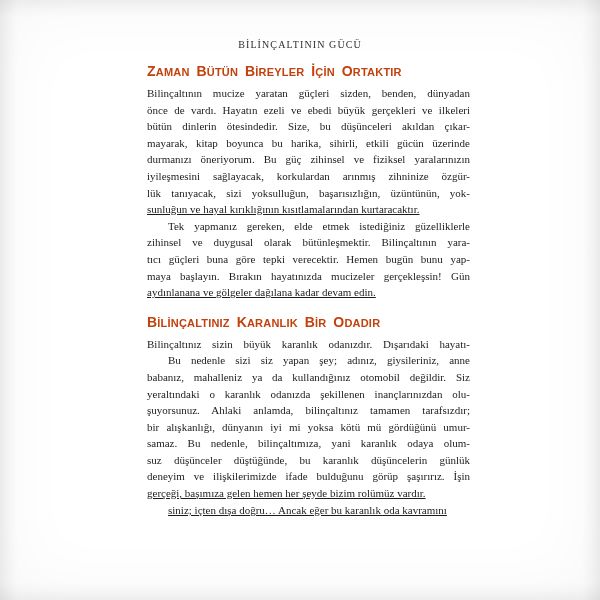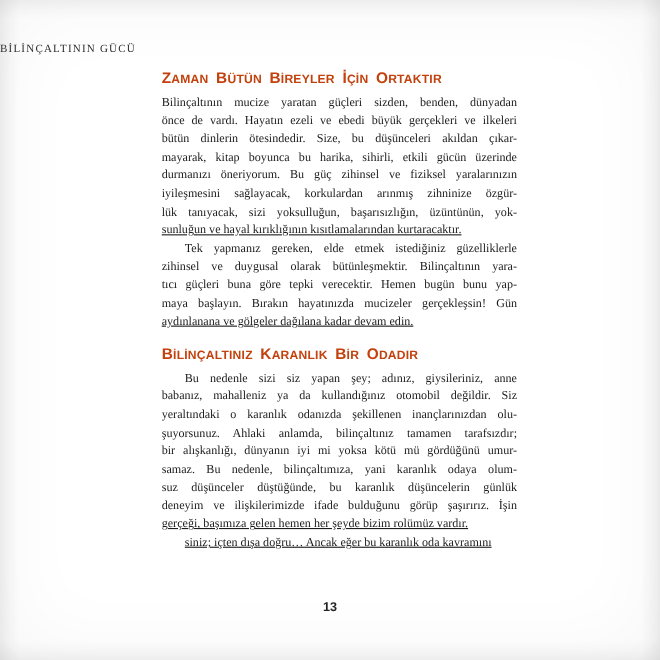--- a/index.html
+++ b/index.html
@@ -27,21 +27,21 @@
       linear-gradient(to right, rgba(0,0,0,0.05), rgba(0,0,0,0) 3%),
       linear-gradient(to left, rgba(0,0,0,0.05), rgba(0,0,0,0) 3%),
       linear-gradient(to bottom, rgba(0,0,0,0.04), rgba(0,0,0,0) 3%),
       linear-gradient(to top, rgba(0,0,0,0.04), rgba(0,0,0,0) 3%);
   }
   .running-head {
     position: absolute;
     top: 39px;
     left: 0;
     right: 0;
-    text-align: left;
+    text-align: center;
     font-size: 10px;
     letter-spacing: 1.1px;
     color: #2d2d2d;
   }
   .content {
     position: absolute;
     left: 147px;
     top: 60px;
     width: 323px;
   }
@@ -107,34 +107,34 @@
           <div class="line">zihinsel ve duygusal olarak bütünleşmektir. Bilinçaltının yara-</div>
           <div class="line">tıcı güçleri buna göre tepki verecektir. Hemen bugün bunu yap-</div>
           <div class="line">maya başlayın. Bırakın hayatınızda mucizeler gerçekleşsin! Gün</div>
           <div class="line last">aydınlanana ve gölgeler dağılana kadar devam edin.</div>
         </div>
     </div>
 
     <div class="section">
       <h2 class="section-heading"><span class="cap">B</span><span class="rest">İLİNÇALTINIZ</span> <span class="cap">K</span><span class="rest">ARANLIK</span> <span class="cap">B</span><span class="rest">İR</span> <span class="cap">O</span><span class="rest">DADIR</span></h2>
       <div class="para">
+          <div class="line">Bilinçaltınız sizin büyük karanlık odanızdır. Dışarıdaki hayatı-</div>
         </div>
       <div class="para indent">
           <div class="line">Bu nedenle sizi siz yapan şey; adınız, giysileriniz, anne</div>
           <div class="line">babanız, mahalleniz ya da kullandığınız otomobil değildir. Siz</div>
           <div class="line">yeraltındaki o karanlık odanızda şekillenen inançlarınızdan olu-</div>
           <div class="line">şuyorsunuz. Ahlaki anlamda, bilinçaltınız tamamen tarafsızdır;</div>
           <div class="line">bir alışkanlığı, dünyanın iyi mi yoksa kötü mü gördüğünü umur-</div>
           <div class="line">samaz. Bu nedenle, bilinçaltımıza, yani karanlık odaya olum-</div>
           <div class="line">suz düşünceler düştüğünde, bu karanlık düşüncelerin günlük</div>
           <div class="line">deneyim ve ilişkilerimizde ifade bulduğunu görüp şaşırırız. İşin</div>
           <div class="line last">gerçeği, başımıza gelen hemen her şeyde bizim rolümüz vardır.</div>
         </div>
       <div class="para indent">
           <div class="line last">siniz; içten dışa doğru… Ancak eğer bu karanlık oda kavramını</div>
         </div>
     </div>
 
   </div>
 
-  <div class="page-number">13</div>
 
 </div>
 
 </body></html>

